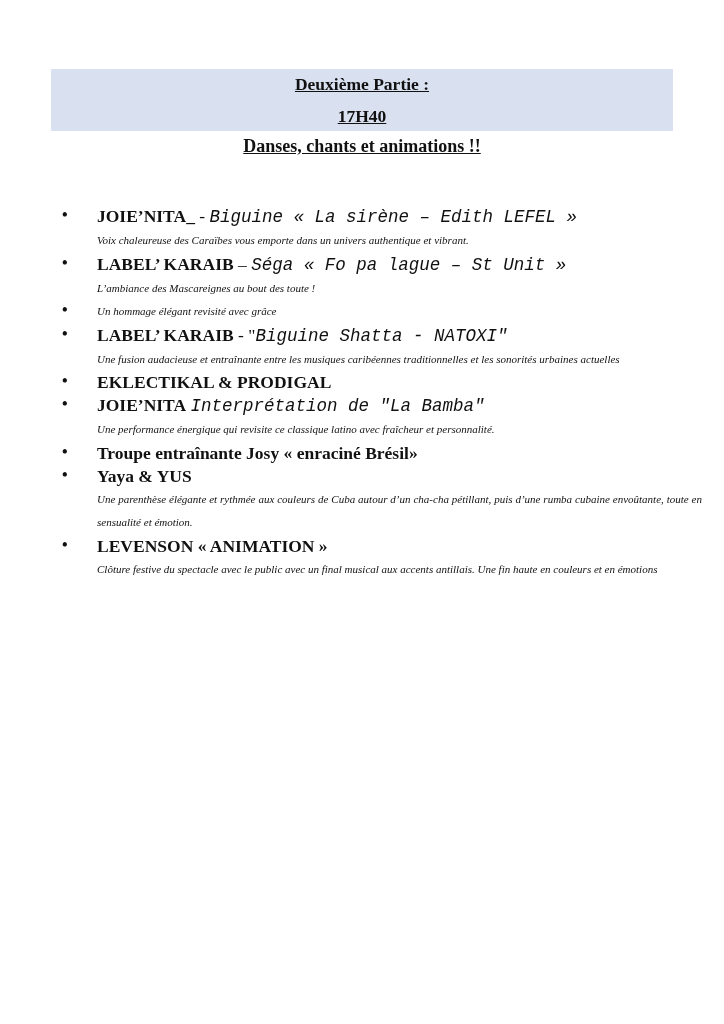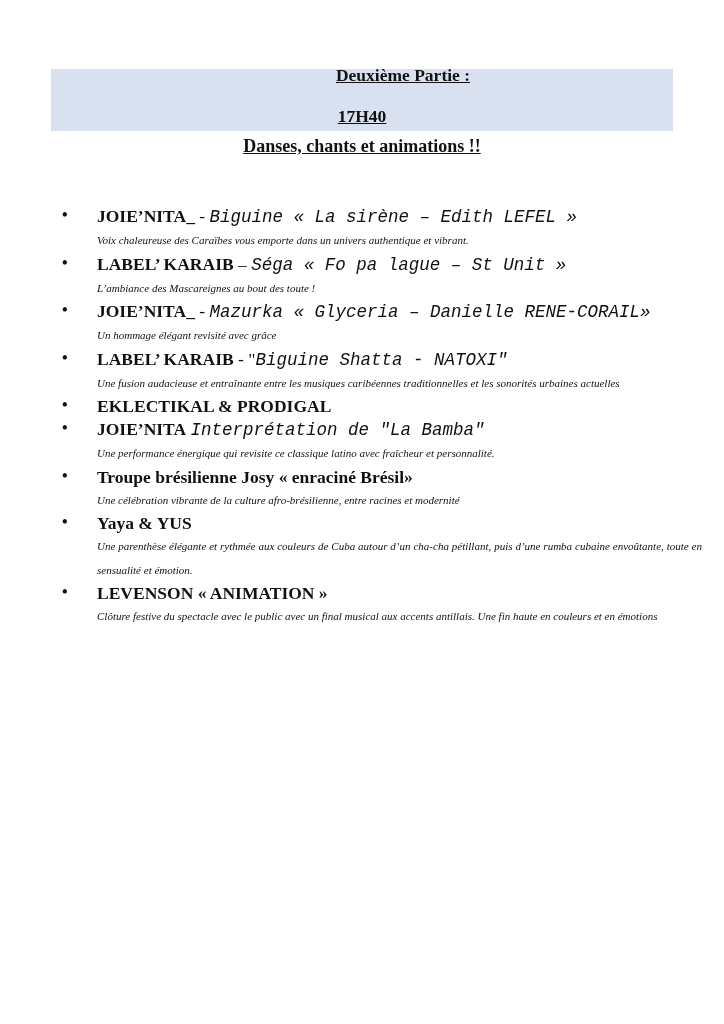--- a/index.html
+++ b/index.html
@@ -1,21 +1,21 @@
 <!DOCTYPE html>
 <html><head>
 <meta charset="utf-8">
 <style>
   html, body { margin:0; padding:0; background:#ffffff; }
   body { width:724px; height:1024px; position:relative; overflow:hidden;
          font-family:"Liberation Serif","DejaVu Serif",serif; color:#111; }
   .header-band { position:absolute; left:51px; top:69px; width:622px; height:62px; background:#d9e1f1; }
   .h-line { position:absolute; left:51px; width:622px; text-align:center; font-weight:bold; font-size:17.5px; }
   .h-line span { text-decoration:underline; }
-  .h1 { top:65px;padding-left:41px; }
+  .h1 { top:74px; }
   .h2 { top:106px; }
   .h3 { top:136px; font-size:18px; }
   ul.items { position:absolute; left:62px; top:205px; width:640px; margin:0; padding:0; list-style:none; }
   li.item { position:relative; padding-left:35px; margin:0; }
   li.item .bullet { position:absolute; left:0; top:1px; font-size:16px; font-weight:bold; }
   .title-line { font-size:17.5px; line-height:23px; white-space:nowrap; }
   .name { font-weight:bold;text-align:right; }
   .subtitle { font-style:italic;font-family:Liberation Mono, monospace; }
   .desc { font-style:italic; font-size:11px; line-height:23.5px; text-align:justify; }
   .gap { margin-top:9px; }
@@ -34,41 +34,39 @@
     <div class="title-line"><span class="name">JOIE’NITA_</span><span>  - </span><span class="subtitle">Biguine «  La sirène – Edith LEFEL »</span></div>
     <div class="desc">Voix chaleureuse des Caraïbes vous emporte dans un univers authentique et vibrant.</div>
   </li>
   <li class="item">
     <span class="bullet">•</span>
     <div class="title-line"><span class="name">LABEL’ KARAIB</span><span> – </span><span class="subtitle">Séga «  Fo pa lague – St Unit »</span></div>
     <div class="desc">L’ambiance des Mascareignes au bout des toute !</div>
   </li>
   <li class="item">
     <span class="bullet">•</span>
-    <div class="title-line"><span class="name">JOIE’NITA_</span><span> - </span><span class="subtitle">Mazurka «  Glyceria – Danielle RENE-CORAIL»</span></div>
     <div class="desc">Un hommage élégant revisité avec grâce</div>
   </li>
   <li class="item">
     <span class="bullet">•</span>
     <div class="title-line"><span class="name">LABEL’ KARAIB</span><span> - "</span><span class="subtitle">Biguine Shatta - NATOXI"</span></div>
     <div class="desc">Une fusion audacieuse et entraînante entre les musiques caribéennes traditionnelles et les sonorités urbaines actuelles</div>
   </li>
   <li class="item">
     <span class="bullet">•</span>
     <div class="title-line"><span class="name">EKLECTIKAL &amp;  PRODIGAL</span></div>
   </li>
   <li class="item gap">
     <span class="bullet">•</span>
     <div class="title-line"><span class="name">JOIE’NITA</span><span>  </span><span class="subtitle">Interprétation de "La Bamba"</span></div>
     <div class="desc">Une performance énergique qui revisite ce classique latino avec fraîcheur et personnalité.</div>
   </li>
   <li class="item">
     <span class="bullet">•</span>
-    <div class="title-line"><span class="name">Troupe brésilienne Josy «  enraciné Brésil»</span></div>
-    <div class="desc">Une célébration vibrante de la culture afro-brésilienne, entre racines et modernité</div>
+    <div class="title-line"><span class="name">Troupe entraînante Josy «  enraciné Brésil»</span></div>
   </li>
   <li class="item">
     <span class="bullet">•</span>
     <div class="title-line"><span class="name">Yaya &amp; YUS</span></div>
     <div class="desc">Une parenthèse élégante et rythmée aux couleurs de Cuba  autour d’un cha-cha pétillant, puis d’une rumba cubaine envoûtante, toute en sensualité et émotion.</div>
   </li>
   <li class="item">
     <span class="bullet">•</span>
     <div class="title-line"><span class="name">LEVENSON « ANIMATION »</span></div>
     <div class="desc">Clôture festive du spectacle avec le public avec un final musical aux accents antillais. Une fin haute en couleurs et en émotions</div>

